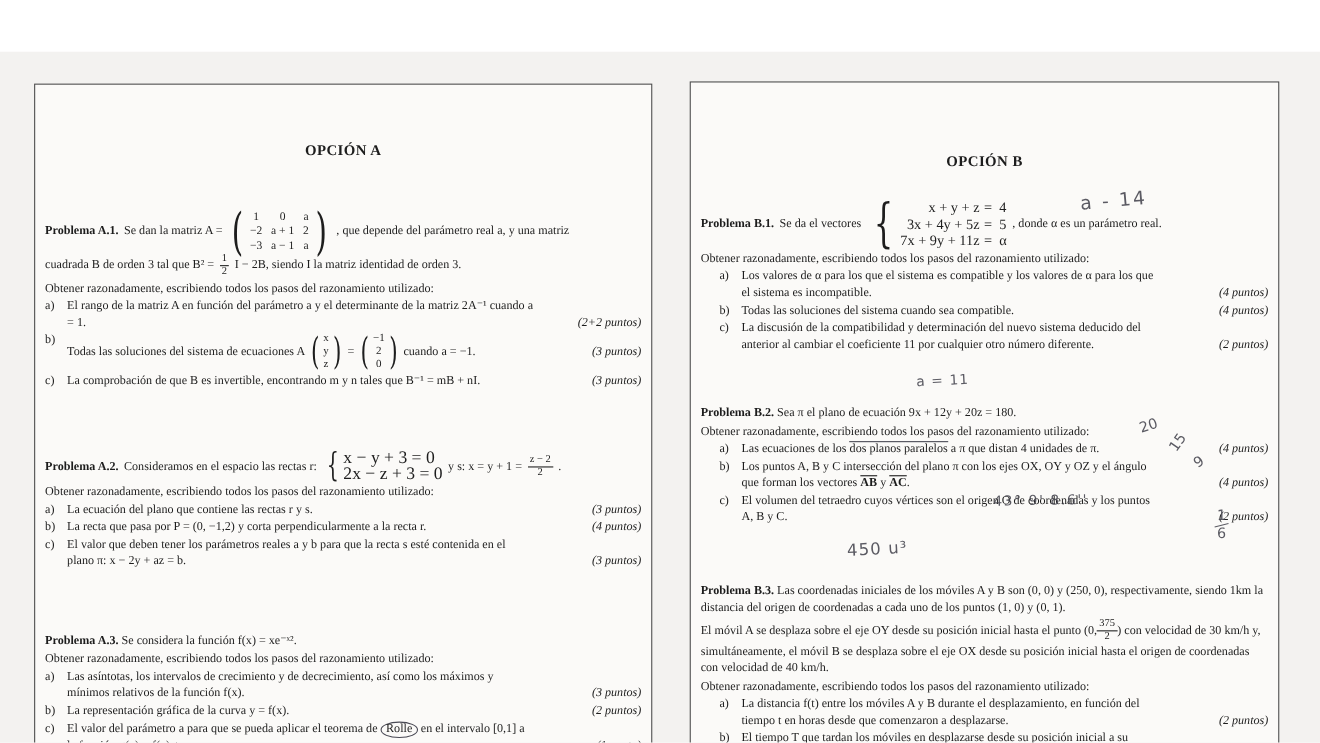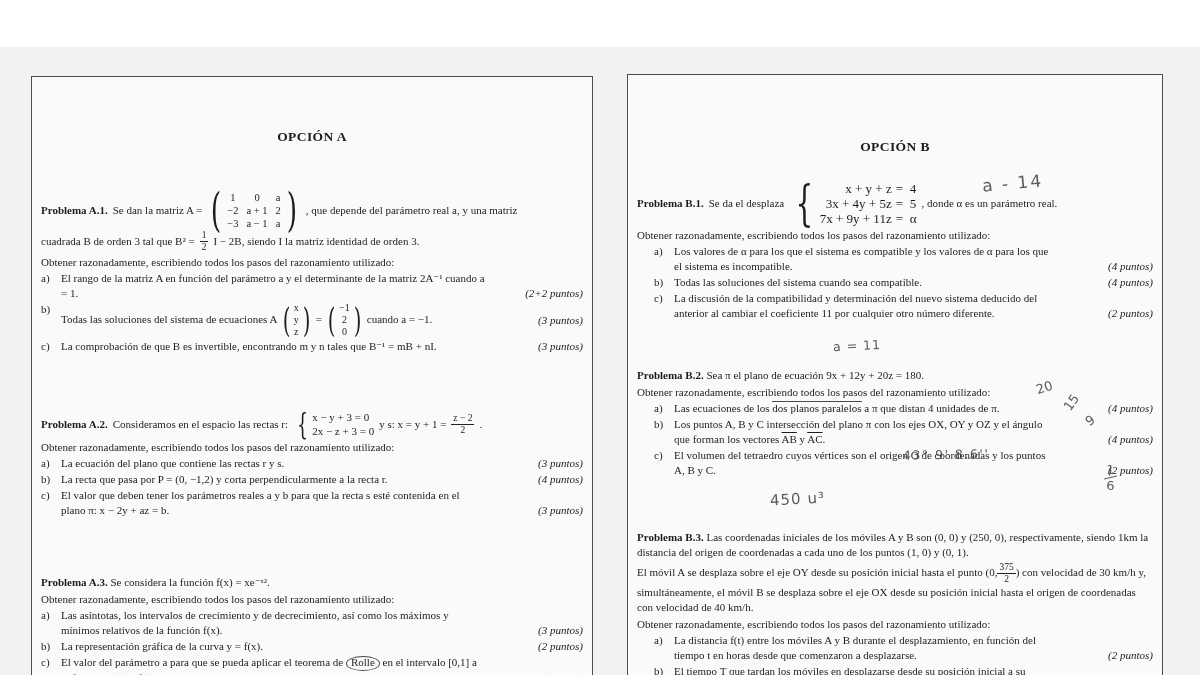--- a/index.html
+++ b/index.html
@@ -33,29 +33,29 @@
   .page-b .item { padding-left:17px; }
   .itext { flex:1; padding-right:12px; }
   .pts { flex:0 0 86px; text-align:right; font-style:italic; white-space:nowrap; align-self:flex-end; }
   .vcenter .pts { align-self:center; }
   
   .matrix { display:inline-flex; align-items:center; vertical-align:middle; }
   .delim { display:inline-block; font-family:"DejaVu Serif",serif; font-weight:400; line-height:.85; transform:scaleX(.58); }
   .d46 { font-size:46px; } .d34 { font-size:34px; } .d30 { font-size:30px; } .d48 { font-size:48px; }
   .mtx3 { display:inline-grid; grid-template-columns:repeat(3,auto); column-gap:8px; justify-items:center; font-size:10.5px; line-height:13px; padding:0 2px; }
   .vcol { display:inline-grid; justify-items:center; font-size:10px; line-height:12px; padding:0 1px; }
-  .sys2 { display:inline-grid; font-size:11px; line-height:14px; }
+  .sys2 { display:inline-grid; font-size:16px; line-height:14px; }
   .sys3 { display:inline-grid; grid-template-columns:max-content 10px max-content; column-gap:4px; font-size:13px; line-height:15px; justify-items:end; }
   .sys3 .eqc, .sys3 .rhs { justify-self:start; }
   .frac { display:inline-flex; flex-direction:column; text-align:center; vertical-align:middle; font-size:9.5px; line-height:11px; }
   .frac .num { border-bottom:1px solid #222; padding:0 2px; }
   .para { margin-top:2px; }
   .circle { border:1.5px solid #4a4a55; border-radius:50%; padding:0 4px 1px; display:inline-block; line-height:1.05; }
   .penline { border-top:1.7px solid #4a4a55; }
-  .vec { text-decoration:overline; }
+  .vec { text-decoration:overline;font-weight:bold; }
   
   .pen { position:absolute; font-family:"DejaVu Sans",sans-serif; color:#45454f; opacity:.88; white-space:nowrap; }
   .pen-a14 { left:982px; top:126px; font-size:17px; transform:rotate(-5deg); letter-spacing:2px; }
   .pen-a11 { left:833px; top:291px; font-size:12.5px; transform:rotate(-3deg); letter-spacing:1px; }
   .pen-n1 { left:1036px; top:333px; font-size:13px; transform:rotate(-18deg); }
   .pen-n2 { left:1063px; top:348px; font-size:13px; transform:rotate(-55deg); }
   .pen-n3 { left:1086px; top:366px; font-size:13px; transform:rotate(-35deg); }
   .pen-angle { left:903px; top:400px; font-size:12.5px; transform:rotate(-1deg); letter-spacing:1.5px; }
   .pen-vol { left:770px; top:443px; font-size:15px; transform:rotate(-3deg); letter-spacing:1px; }
   .pen-frac { left:1104px; top:416px; font-size:13px; text-align:center; line-height:13px; }
@@ -211,21 +211,21 @@
       </div>
     </section>
   </div>
 
   <div class="page page-b">
     <h1 class="optitle">OPCIÓN B</h1>
 
     <section class="prob sec-b1">
       <div class="line">
         <span class="plabel">Problema B.1.</span>
-        <span class="tx">Se da el desplaza</span>
+        <span class="tx">Se da el vectores</span>
         <span class="matrix">
           <span class="delim d48">{</span>
           <span class="sys3">
             <span>x + y + z</span>
             <span class="eqc">=</span>
             <span class="rhs">4</span>
             <span>3x + 4y + 5z</span>
             <span class="eqc">=</span>
             <span class="rhs">5</span>
             <span>7x + 9y + 11z</span>

